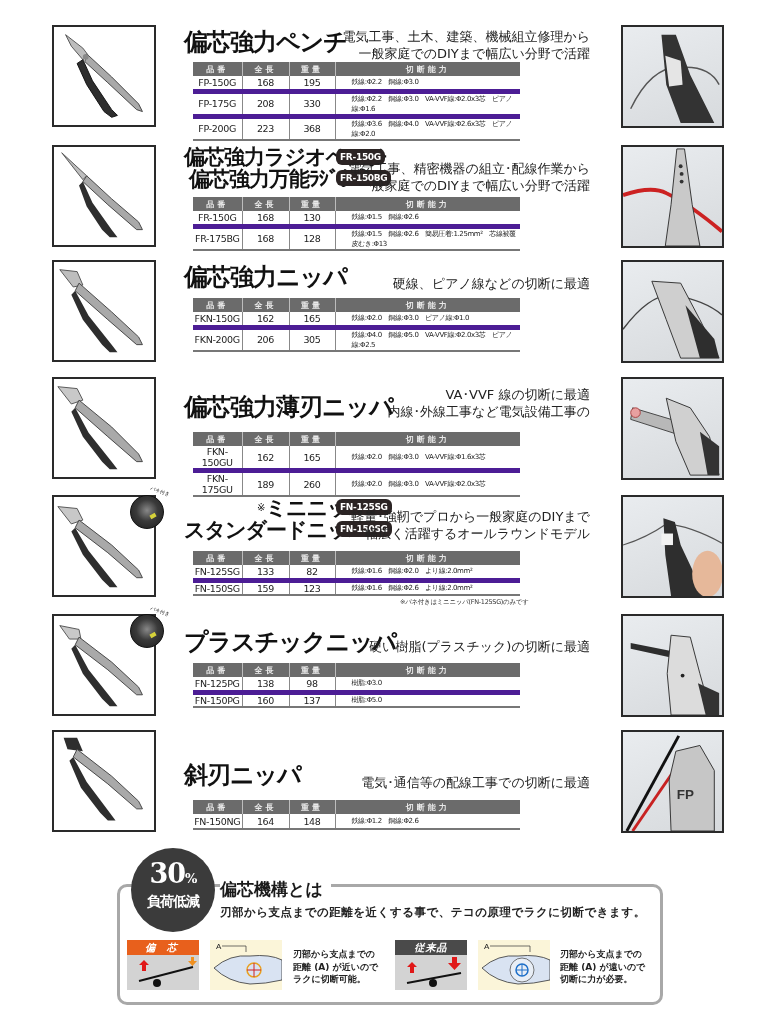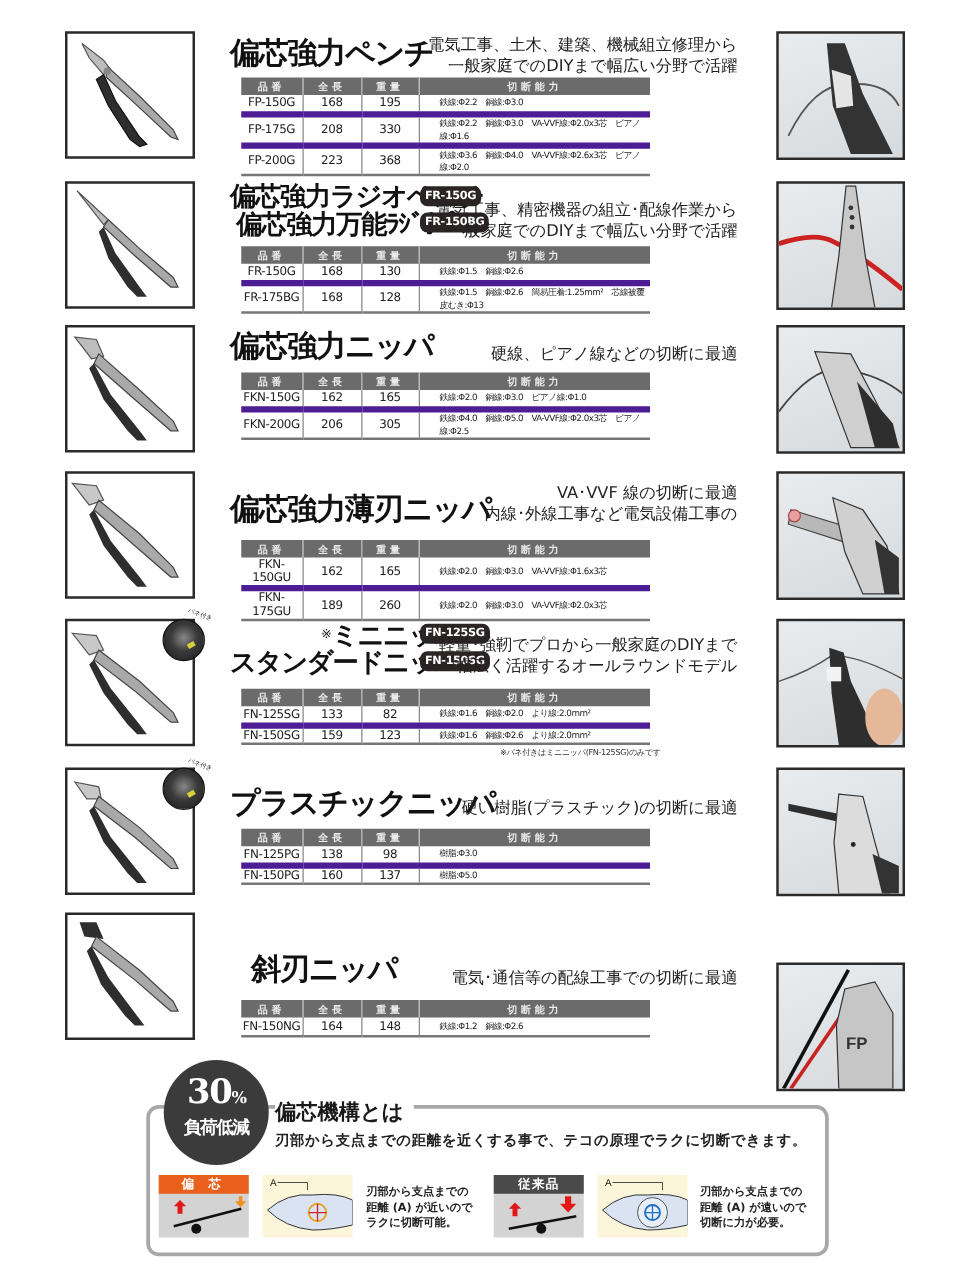--- a/index.html
+++ b/index.html
@@ -34,21 +34,21 @@
 
   
   .mech-box { position: absolute; left: 117px; top: 884px; width: 546px; height: 121px; border: 3px solid #a8a8a8; border-radius: 10px; }
   .circle-30 { position: absolute; left: 131px; top: 848px; width: 84px; height: 84px; border-radius: 50%; background: #3b3b3b; color: #fff; text-align: center; font-family: "DejaVu Serif", "Liberation Serif", serif; font-weight: bold; z-index: 2; }
   .circle-30 .pct { position: absolute; top: 11px; left: 0; width: 100%; font-size: 27px; line-height: 30px; letter-spacing: -1px; }
   .circle-30 .pct small { font-size: 13px; }
   .circle-30 .lbl { position: absolute; top: 45px; left: 0; width: 100%; font-size: 14px; letter-spacing: -1px; }
   .mech-title { position: absolute; left: 220px; top: 878px; font-weight: bold; font-size: 17px; background: #fff; padding-right: 8px; z-index: 2; }
   .mech-desc { position: absolute; left: 220px; top: 905px; font-size: 11.5px; font-weight: bold; color: #222; letter-spacing: 0.5px; }
 
-  .lever { position: absolute; width: 72px; height: 50px; background: #d3d3d3; }
+  .lever { position: absolute; width: 72px; height: 50px; background: #d3d3d3; font-style: italic; }
   .lever-head { position: absolute; left: 0; top: 0; width: 100%; height: 15px; text-align: center; font-weight: bold; font-size: 10px; line-height: 15px; color: #fff; letter-spacing: 4px; }
   .lever svg { position: absolute; left: 0; top: 15px; width: 76px; height: 35px; }
   .diagram { position: absolute; width: 72px; height: 50px; background: #fbf5d9; }
   .diagram svg { width: 100%; height: 100%; }
   .mech-note { position: absolute; font-size: 9px; font-weight: bold; line-height: 12.5px; color: #222; }
 </style>
 </head>
 <body>
 
 <section class="product" style="top:0;">
@@ -353,21 +353,21 @@
 </section>
 
 <section class="product" style="top:0;">
   <div class="photo-left" style="top:730px;">
     <svg viewBox="0 0 104 102">
       <path d="M10 6 L24 6 L30 20 L14 18 Z" fill="#2e2e2e"></path>
       <path d="M24 18 L60 46 L88 72 L92 80 L86 80 L56 54 L20 26 Z" fill="#a9a9a9" stroke="#444" stroke-width="1"></path>
       <path d="M20 26 L34 52 L58 84 L64 92 L56 92 L48 84 L28 58 L16 30 Z" fill="#2e2e2e"></path>
     </svg>
   </div>
-  <h2 class="title" style="top:763px;margin-left:17px;">斜刃ニッパ</h2>
+  <h2 class="title" style="top:763px;">斜刃ニッパ</h2>
   <div class="desc" style="top:774px;">
     <div>電気･通信等の配線工事での切断に最適</div>
   </div>
   <table class="spec-table" style="top:800px;">
     <thead>
         <tr>
       <th class="col-code">品番</th>
       <th class="col-len">全長</th>
       <th class="col-wt">重量</th>
       <th class="col-cap">切断能力</th>
@@ -375,21 +375,21 @@
       </thead>
     <tbody>
       <tr>
         <td>FN-150NG</td>
         <td>164</td>
         <td>148</td>
         <td>鉄線:Φ1.2　銅線:Φ2.6</td>
       </tr>
     </tbody>
   </table>
-  <div class="photo-right" style="top:730px;margin-top:40px;">
+  <div class="photo-right" style="top:730px;">
     <svg viewBox="0 0 103 103">
       <path d="M4 103 L58 4" stroke="#111" stroke-width="3"></path>
       <path d="M10 103 L60 30" stroke="#c82222" stroke-width="3"></path>
       <path d="M55 20 L80 14 L95 40 L95 103 L50 103 L48 50 Z" fill="#c6c6c6" stroke="#333" stroke-width="1"></path>
       <text x="56" y="70" font-size="14" font-weight="bold" fill="#333" font-family="Liberation Sans, sans-serif">FP</text>
     </svg>
   </div>
 </section>
 
 <section>

